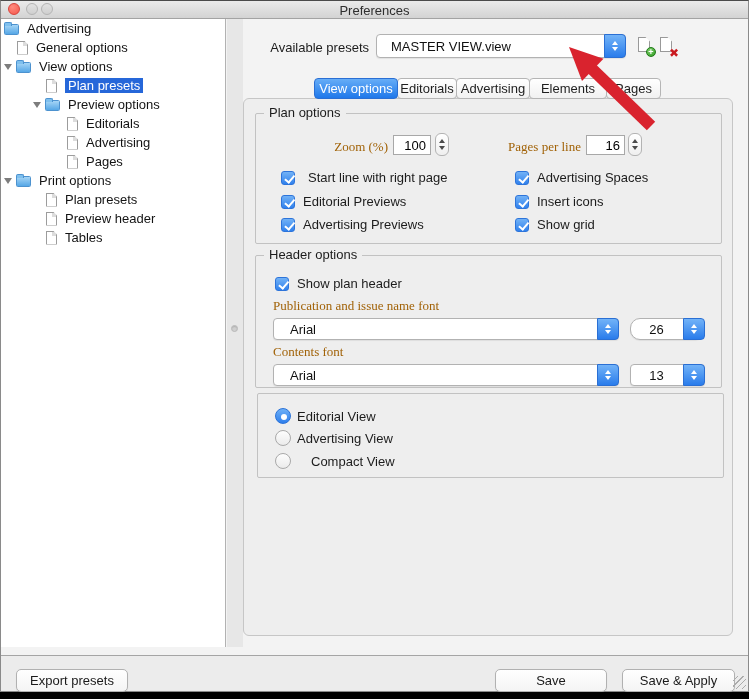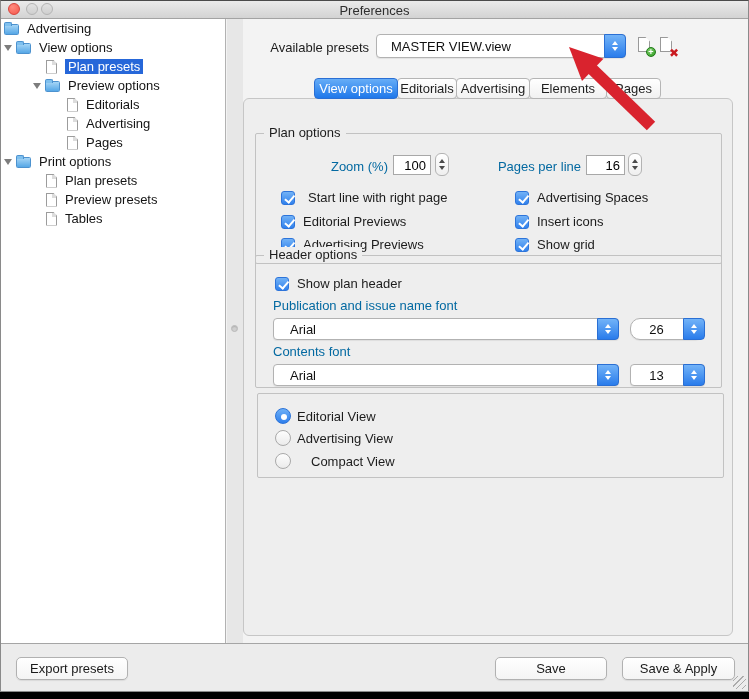--- a/index.html
+++ b/index.html
@@ -58,39 +58,39 @@
   .tabs{position:absolute;left:71px;top:59px;height:21px;display:flex;z-index:5;}
   .tab{height:21px;border:1px solid #b5b5b5;border-radius:4px;background:linear-gradient(#ffffff,#f1f1f1);
     font-size:13px;color:#1e1e1e;display:flex;align-items:center;justify-content:center;margin-left:-1px;cursor:pointer;}
   .tab.selected{background:linear-gradient(#66adf7,#1f78ea);border-color:#2a6fd4;color:#fff;z-index:2;}
   .tab.t0{width:84px;margin-left:0}.tab.t1{width:60px}.tab.t2{width:74px}.tab.t3{width:78px}.tab.t4{width:55px}
   
   .tabpanel{position:absolute;left:0;top:79px;width:490px;height:538px;background:#eeeeee;
     border:1px solid #c6c6c6;border-radius:6px;}
   .groupbox{position:absolute;border:1px solid #c2c2c2;border-radius:2px;}
   .legend{position:absolute;top:-9px;left:8px;background:#eeeeee;padding:0 5px;font-size:13px;color:#1c1c1c;}
-  .flabel{position:absolute;font-size:13px;color:#0369a1;white-space:nowrap;}
+  .flabel{position:absolute;font-size:13px;color:#a16207;white-space:nowrap;font-family:Liberation Serif, serif;}
   .field{position:absolute;background:#fff;border:1px solid #a8a8a8;font-size:13px;color:#000;
     text-align:right;padding:2px 4px 0 0;}
   .spin{position:absolute;width:14px;height:23px;background:linear-gradient(#fff,#efefef);
     border:1px solid #b3b3b3;border-radius:6px;display:flex;flex-direction:column;align-items:center;
     justify-content:center;gap:3px;cursor:pointer;}
   .spin .tu{border-bottom-color:#4a4a4a;border-left-width:3px;border-right-width:3px;}
   .spin .td{border-top-color:#4a4a4a;border-left-width:3px;border-right-width:3px;}
   .optrow{position:absolute;display:flex;align-items:center;gap:8px;font-size:13px;color:#1c1c1c;}
   .cb{flex:none;width:14px;height:14px;border-radius:3px;position:relative;
     background:linear-gradient(#72b2f6,#3081ed);border:1px solid #2d74da;}
   .cb::after{content:"";position:absolute;left:4.5px;top:1.5px;width:3.5px;height:7.5px;
     border:solid #fff;border-width:0 2px 2px 0;transform:rotate(40deg);}
   .rb{flex:none;width:16px;height:16px;border-radius:50%;
     background:linear-gradient(#fdfdfd,#ebebeb);border:1px solid #a9a9a9;position:relative;}
   .rb.on{background:linear-gradient(#6db0f7,#2e7fec);border-color:#2a72d8;}
   .rb.on::after{content:"";position:absolute;left:4.5px;top:4.5px;width:6px;height:6px;background:#fff;border-radius:50%;}
   
-  .footer{position:absolute;left:0;bottom:0;height:48px;right:0;background:#ececec;border-top:1px solid #a5a5a5;}
+  .footer{position:absolute;left:0;bottom:0;height:36px;right:0;background:#ececec;border-top:1px solid #a5a5a5;}
   .btn{position:absolute;top:13px;height:23px;background:linear-gradient(#ffffff,#f4f4f4);
     border:1px solid #b1b1b1;border-radius:5px;font-size:13px;color:#1a1a1a;
     display:flex;align-items:center;justify-content:center;cursor:pointer;box-shadow:0 1px 1px rgba(0,0,0,.08);}
   .grip{position:absolute;right:2px;bottom:2px;width:13px;height:13px;
     background:repeating-linear-gradient(135deg,transparent 0 3px,#ababab 3px 4px);}
   .arrow-svg{position:absolute;left:0;top:0;z-index:50;pointer-events:none;}
 </style>
 </head>
 <body>
 
@@ -103,20 +103,24 @@
     <div class="title">Preferences</div>
   </div>
 
   <div class="main">
 
     <div class="sidebar">
       <div class="trow ind-a">
         <span class="folder-icon"></span>
         <span>Advertising</span>
       </div>
+      <div class="trow ind-b">
+        <span class="file-icon"></span>
+        <span>General options</span>
+      </div>
       <div class="trow ind-tri">
         <span class="disc"></span>
         <span class="folder-icon"></span>
         <span>View options</span>
       </div>
       <div class="trow ind-c">
         <span class="file-icon"></span>
         <span class="sel-label">Plan presets</span>
       </div>
       <div class="trow ind-d">
@@ -140,21 +144,21 @@
         <span class="disc"></span>
         <span class="folder-icon"></span>
         <span>Print options</span>
       </div>
       <div class="trow ind-c">
         <span class="file-icon"></span>
         <span>Plan presets</span>
       </div>
       <div class="trow ind-c">
         <span class="file-icon"></span>
-        <span>Preview presets</span>
+        <span>Preview header</span>
       </div>
       <div class="trow ind-c">
         <span class="file-icon"></span>
         <span>Tables</span>
       </div>
     </div>
 
     <div class="gutter">
       <span class="dimple"></span>
     </div>
@@ -181,21 +185,21 @@
       <div class="tabs">
         <div class="tab t0 selected">View options</div>
         <div class="tab t1">Editorials</div>
         <div class="tab t2">Advertising</div>
         <div class="tab t3">Elements</div>
         <div class="tab t4">Pages</div>
       </div>
 
       <div class="tabpanel">
 
-        <div class="groupbox" style="left:11px;top:14px;width:467px;height:131px;margin-top:20px;">
+        <div class="groupbox" style="left:11px;top:14px;width:467px;height:131px;">
           <span class="legend">Plan options</span>
           <div class="flabel" style="left:0;top:25px;width:132px;text-align:right;">Zoom (%)</div>
           <div class="field" style="left:137px;top:21px;width:38px;height:20px;">100</div>
           <div class="spin" style="left:179px;top:19px;">
               <span class="tu"></span>
               <span class="td"></span>
             </div>
           <div class="flabel" style="left:210px;top:25px;width:115px;text-align:right;">Pages per line</div>
           <div class="field" style="left:330px;top:21px;width:39px;height:20px;">16</div>
           <div class="spin" style="left:372px;top:19px;">

